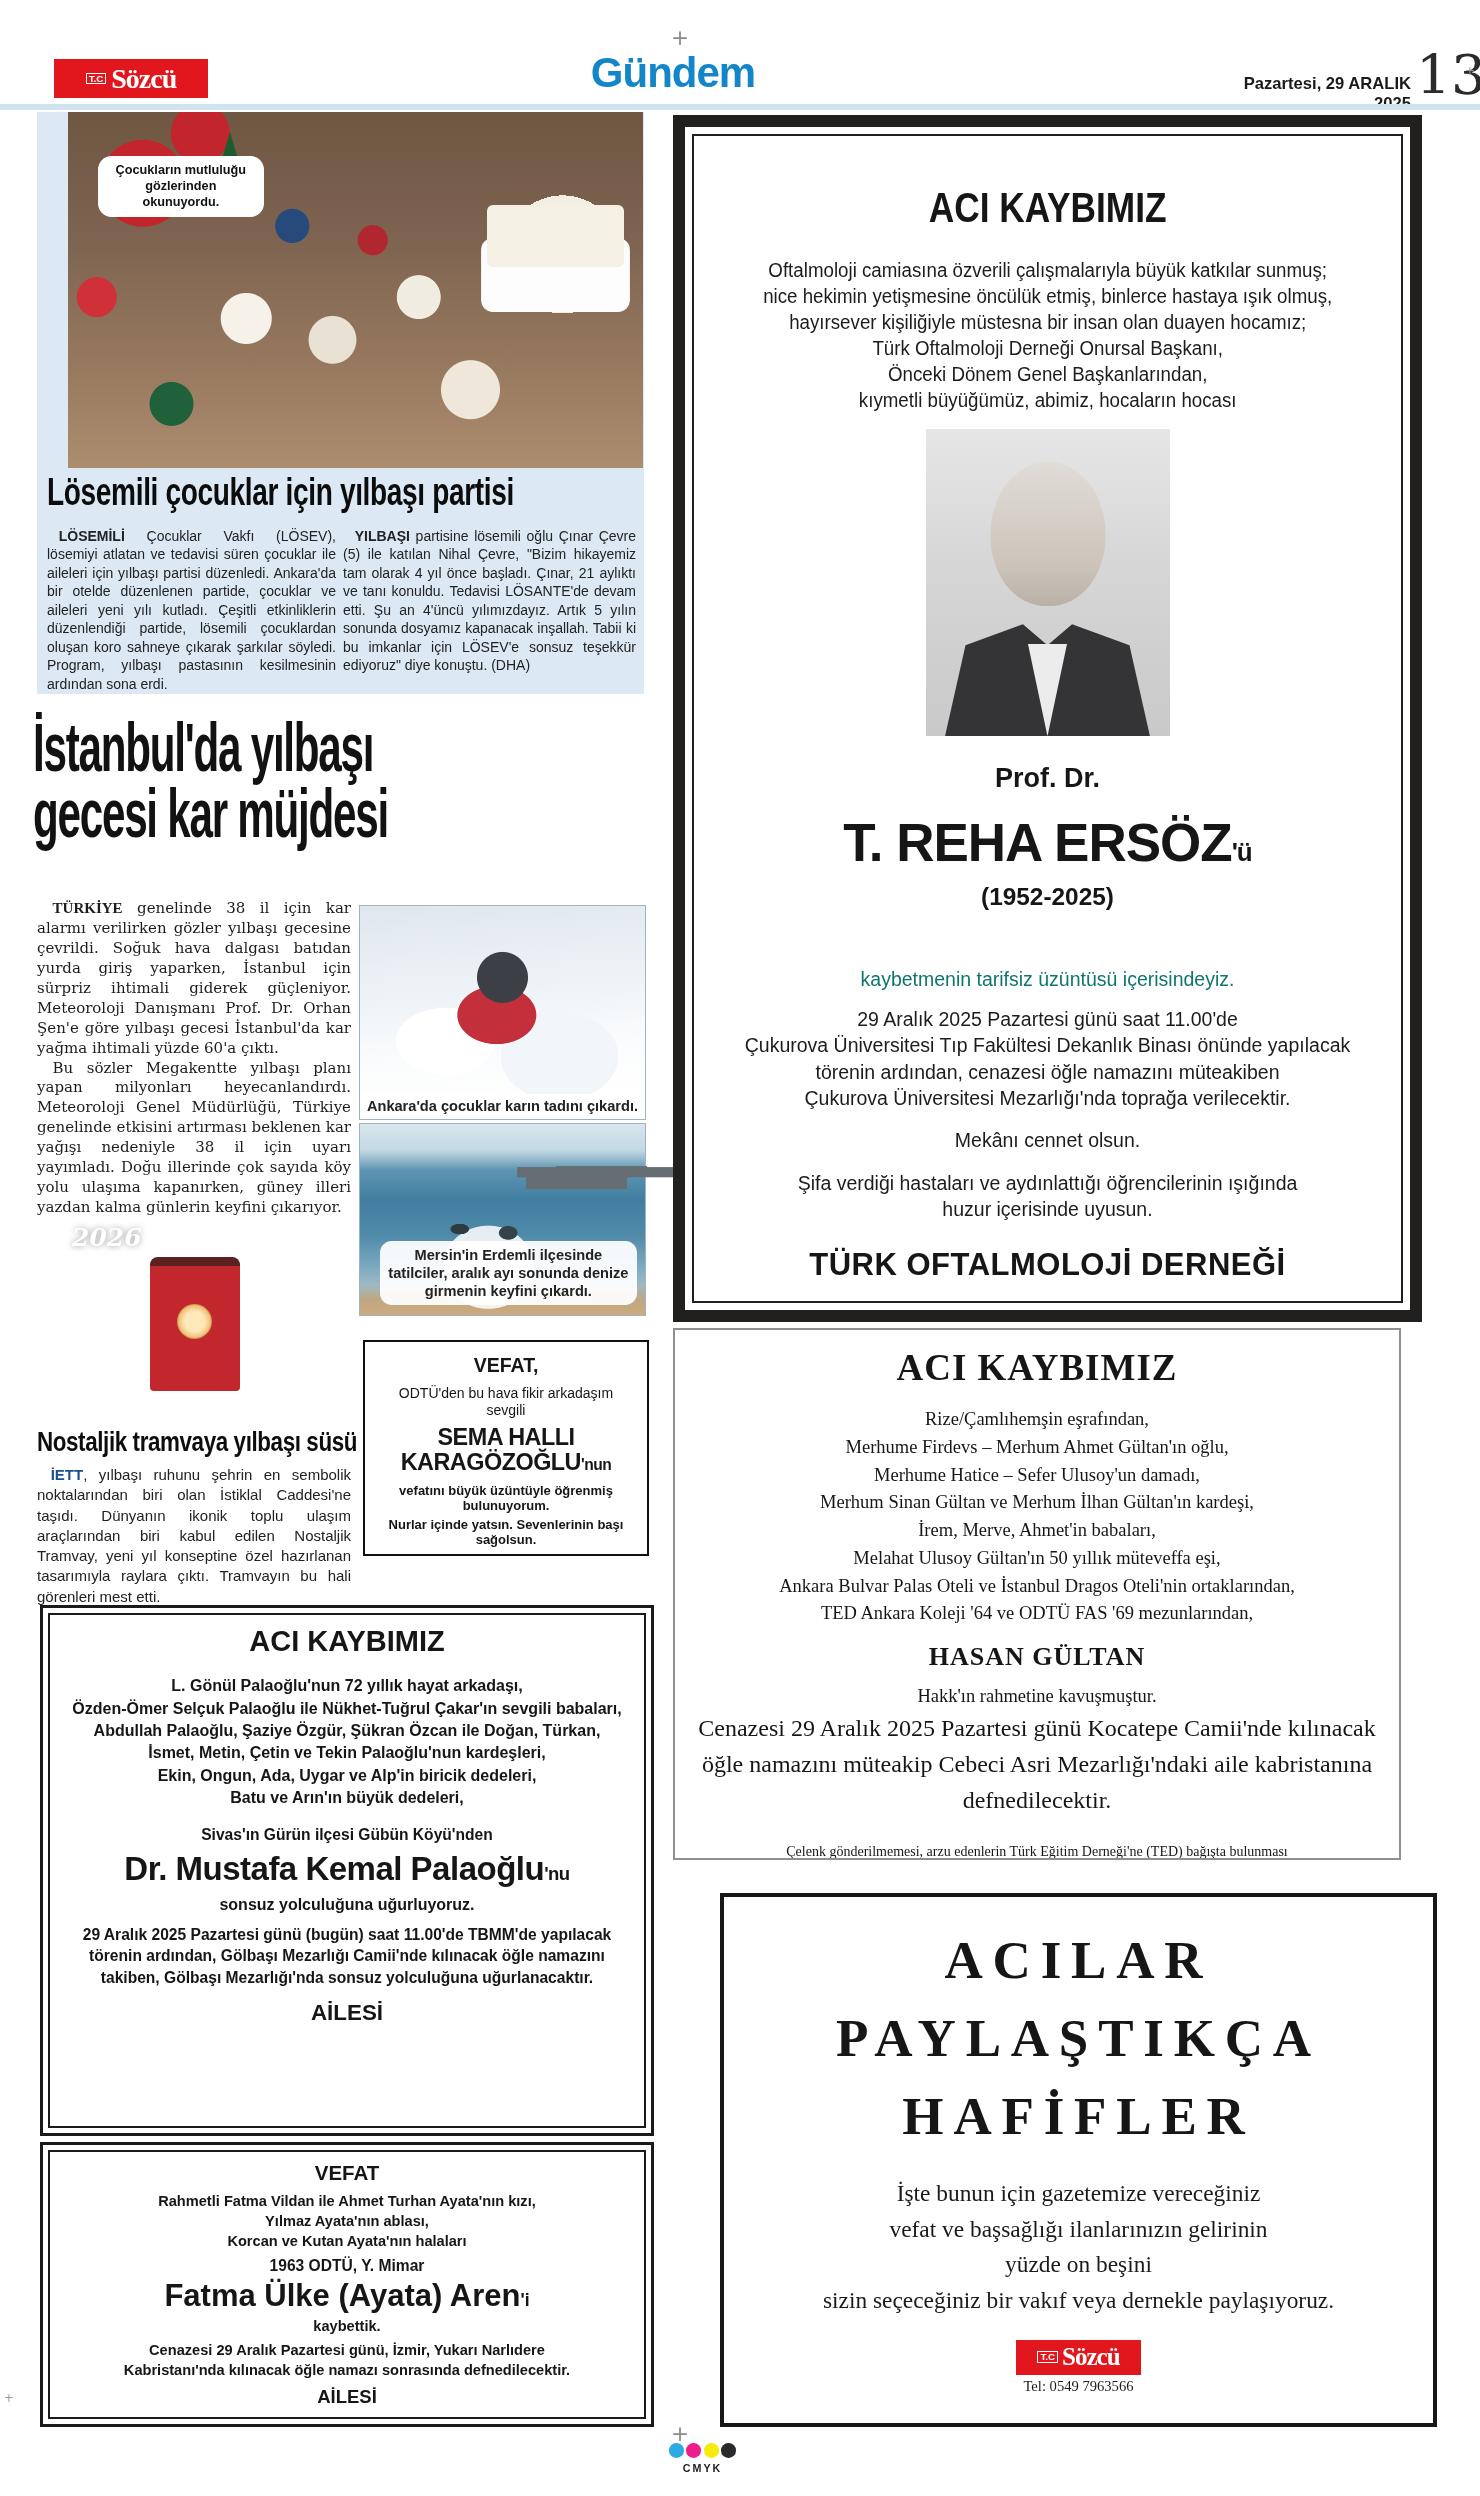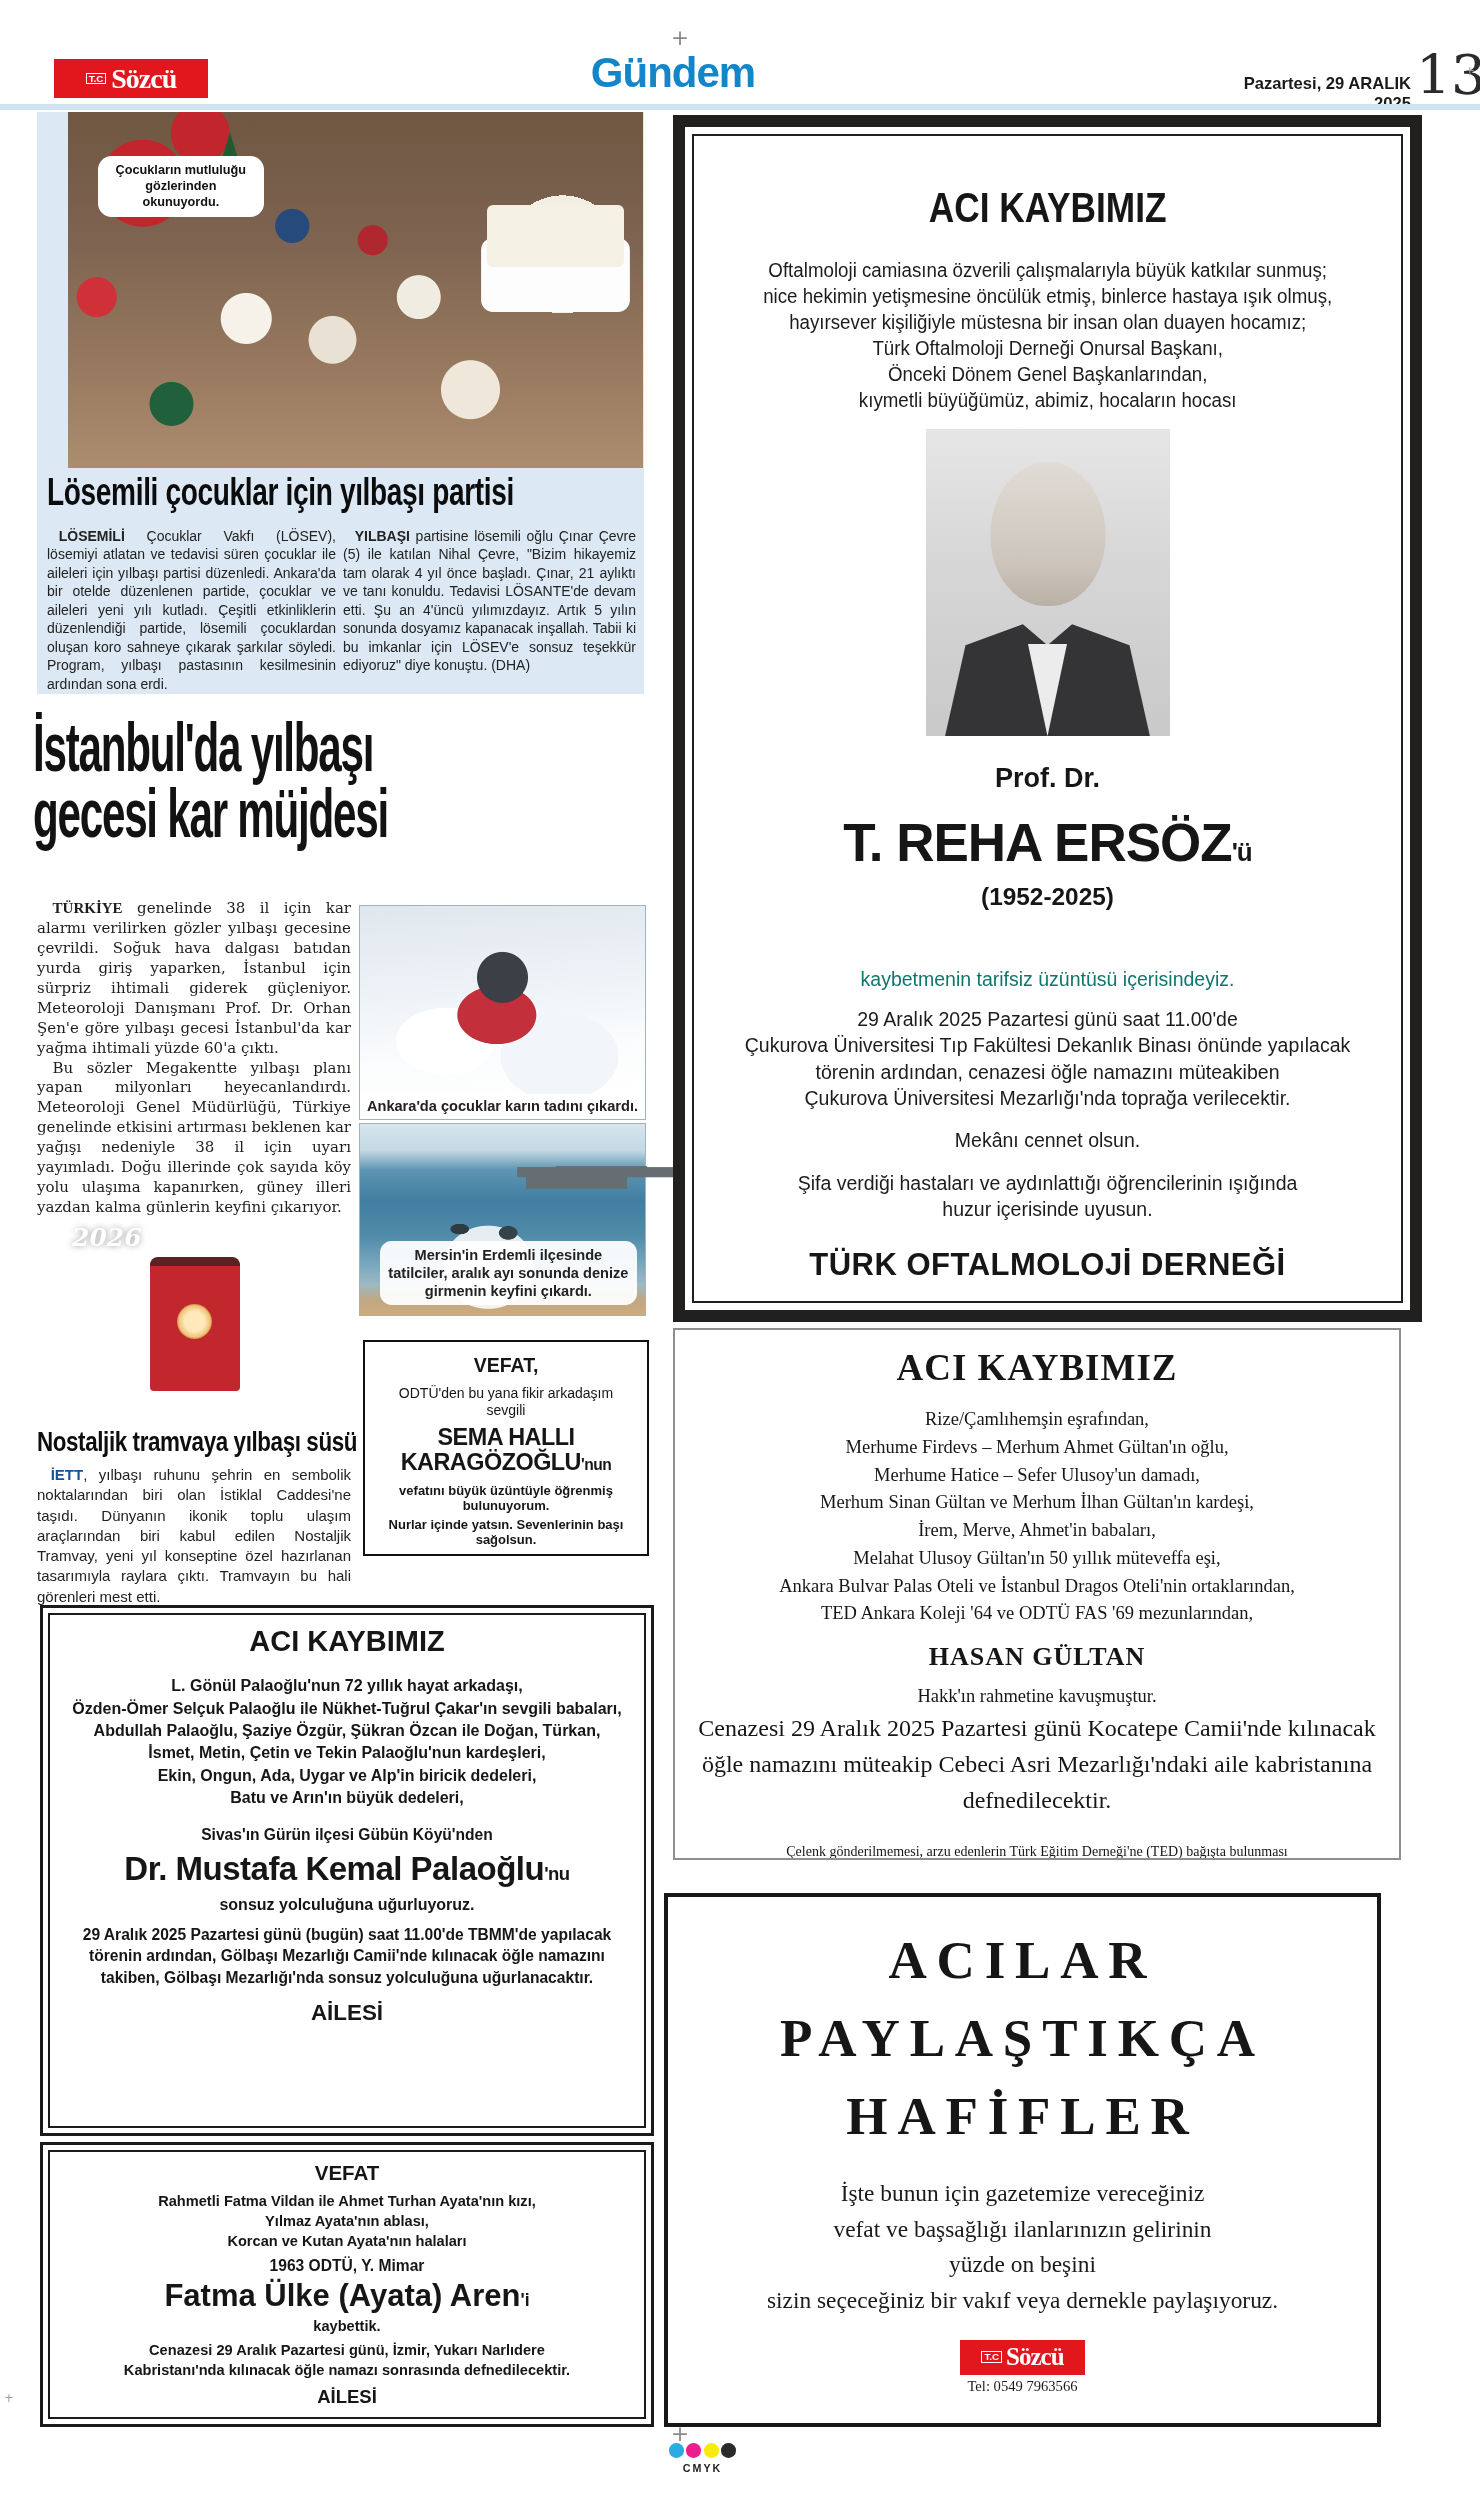--- a/index.html
+++ b/index.html
@@ -149,21 +149,21 @@
   .aren-title{margin-top:8.8px;font-size:20.5px;font-weight:bold;}
   .aren-lines{margin-top:5.9px;font-size:14.6px;font-weight:bold;line-height:1.38;}
   .aren-degree{margin-top:5.9px;font-size:15.6px;font-weight:bold;}
   .aren-name{margin-top:2.9px;font-size:31px;font-weight:bold;}
   .aren-suffix{font-size:17.6px;}
   .aren-p1{margin-top:3.9px;font-size:14.6px;font-weight:bold;}
   .aren-p2{margin-top:5.9px;font-size:14.6px;font-weight:bold;line-height:1.38;}
   .aren-sig{margin-top:5.9px;font-size:18.5px;font-weight:bold;}
 
   
-  .acilar-box{left:664px;top:1893px;width:709px;height:526px;border:4.9px solid #171717;background:#fff;
+  .acilar-box{left:720px;top:1893px;width:709px;height:526px;border:4.9px solid #171717;background:#fff;
     font-family:"Liberation Serif",serif;text-align:center;overflow:hidden;}
   .acilar-line{margin-top:25px;font-size:53px;font-weight:bold;letter-spacing:9.8px;line-height:1;}
   .acilar-line:first-child{margin-top:37px;}
   .acilar-p{margin-top:33px;font-size:23.4px;line-height:1.52;color:#1a1a1a;}
   .acilar-logo{margin:21.5px auto 0;width:125px;height:35px;background:#e2171e;display:flex;align-items:center;justify-content:center;gap:3.9px;}
   .acilar-logo .logo-word{font-size:25px;}
   .acilar-tel{margin-top:2.9px;font-size:14.6px;color:#1a1a1a;}
 
   
   .cmyk-dots{left:669px;top:2443px;display:flex;gap:2.9px;}
@@ -224,21 +224,21 @@
     <div class="abs tram-light" style="position:absolute;"></div>
     <div class="abs tram-overlay" style="position:absolute;">2026</div>
   </div>
   <div class="abs tram-headline">Nostaljik tramvaya yılbaşı süsü</div>
   <div class="abs tram-body j">
     <p><span class="iett">İETT</span><span>, yılbaşı ruhunu şehrin en sembolik noktalarından biri olan İstiklal Caddesi'ne taşıdı. Dünyanın ikonik toplu ulaşım araçlarından biri kabul edilen Nostaljik Tramvay, yeni yıl konseptine özel hazırlanan tasarımıyla raylara çıktı. Tramvayın bu hali görenleri mest etti.</span></p>
   </div>
 
   <div class="abs krg-box">
     <div class="krg-title">VEFAT,</div>
-    <div class="krg-l1">ODTÜ'den bu yana fikir arkadaşım</div>
+    <div class="krg-l1">ODTÜ'den bu hava fikir arkadaşım</div>
     <div class="krg-l2">sevgili</div>
     <div class="krg-name">
       <div>SEMA HALLI</div>
       <div><span>KARAGÖZOĞLU</span><span class="krg-suffix">'nun</span></div>
     </div>
     <div class="krg-p">vefatını büyük üzüntüyle öğrenmiş bulunuyorum.</div>
     <div class="krg-p2">Nurlar içinde yatsın. Sevenlerinin başı sağolsun.</div>
     <div class="krg-sig">ERGUN BANKOĞLU</div>
   </div>
 

